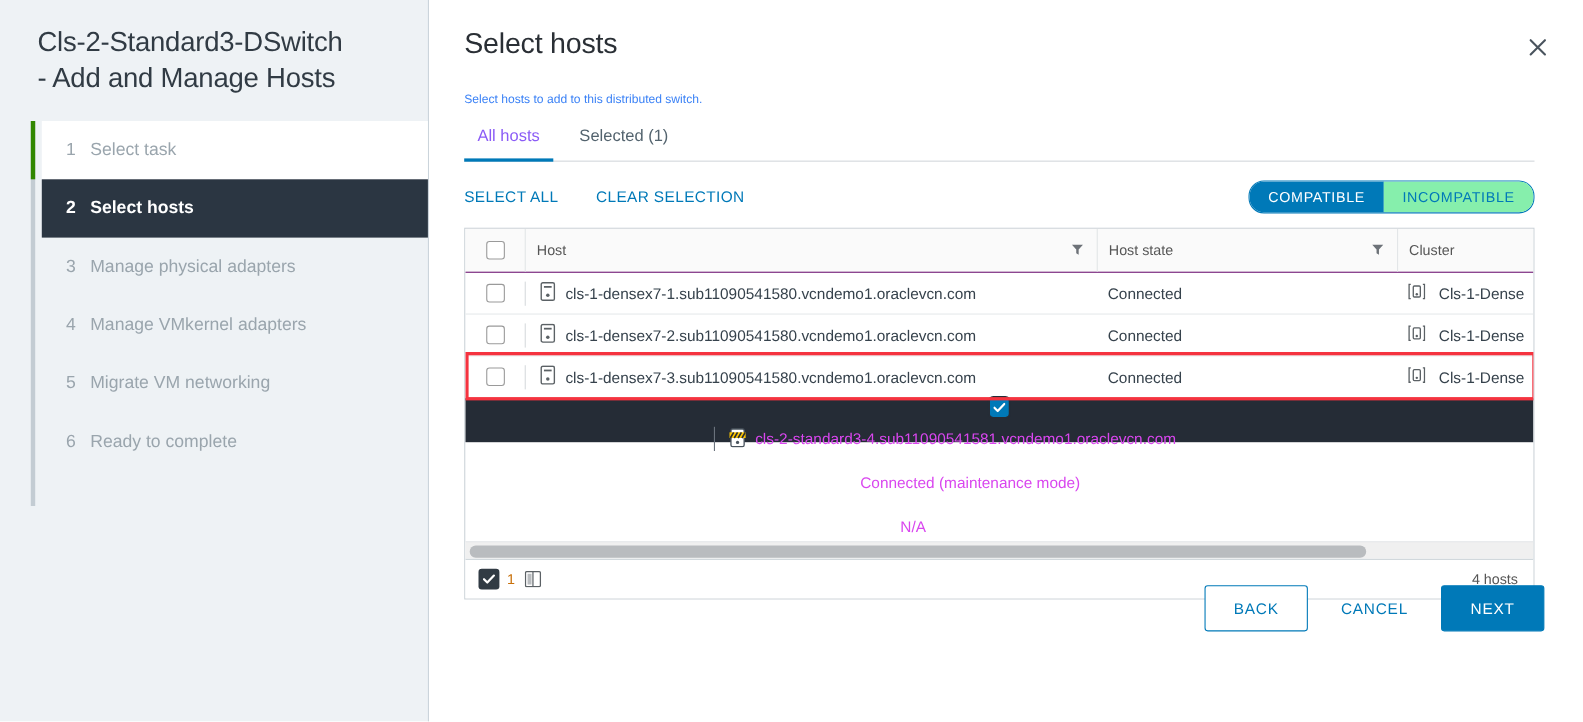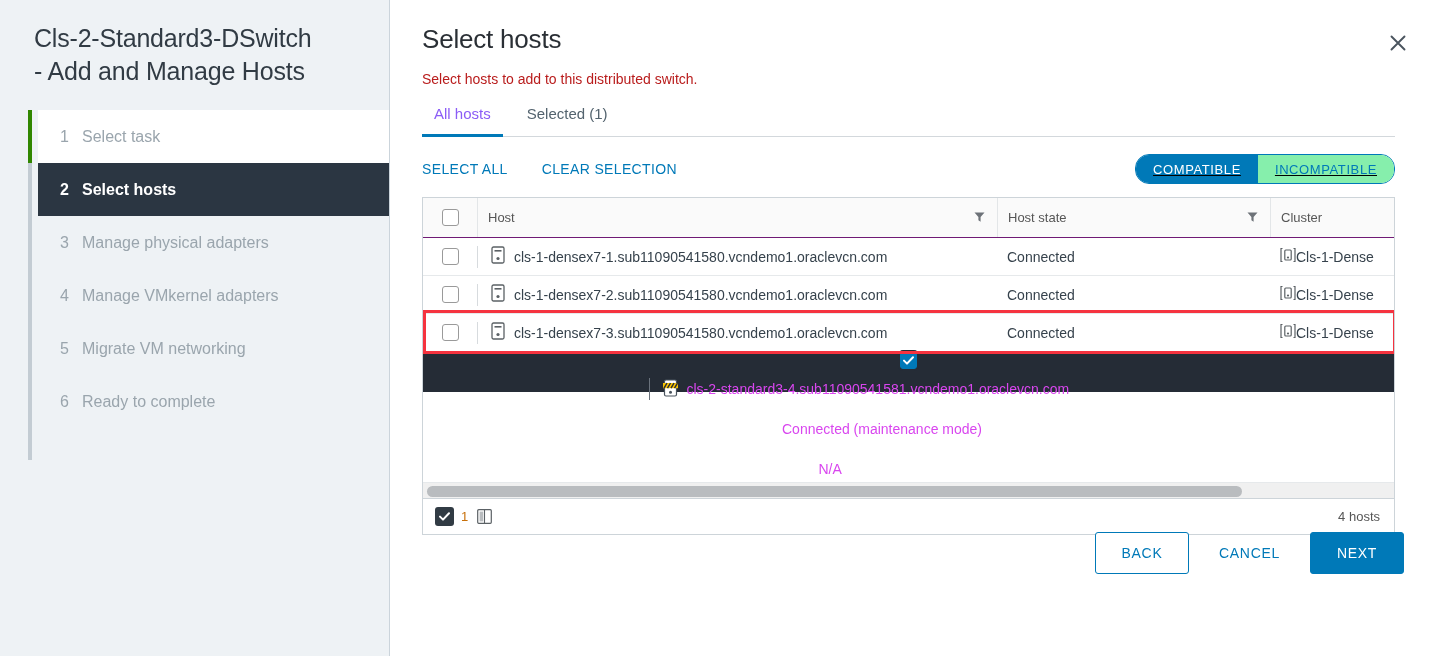--- a/index.html
+++ b/index.html
@@ -94,23 +94,23 @@
   #close-btn svg { display: block; }
 
   #page-title {
     font-size: 26px;
     color: #2a2f35;
     font-weight: 400;
     padding-top: 24px;
     letter-spacing: -0.2px;
   }
   #page-subtitle {
-    font-size: 14px;
-    color: #b91c1c;
-    margin-top: 16px;
+    font-size: 11px;
+    color: #3b82f6;
+    margin-top: 30px;
   }
 
   
   #tabs {
     margin-top: 17px;
     display: flex;
     gap: 12px;
     border-bottom: 1px solid #d3d8dc;
     height: 33px;
     width: 973px;
@@ -143,21 +143,20 @@
     cursor: pointer;
     margin-right: 34px;
   }
   #toggle-group {
     margin-left: auto;
     display: flex;
     height: 30px;
     border: 1px solid #0079b8;
     border-radius: 14px;
     overflow: hidden;
-    text-decoration: underline;
   }
   .toggle-btn {
     font-size: 13px;
     letter-spacing: 0.6px;
     padding: 0 17px;
     display: flex;
     align-items: center;
     cursor: pointer;
     color: #0079b8;
     background: #86efac;
@@ -211,21 +210,21 @@
   .row.selected {
     background: #252c36;
     color: #d946ef;
     height: 40px;
     border-bottom: none;
     flex-direction: column;
   }
   .host-cell-inner { display: flex; align-items: center; gap: 9px; }
   .sep-bar { width:1px; height: 22px; background: #d7dbde; margin-right: 4px;}
   .row.selected .sep-bar { background: #6a727c; }
-  .cluster-cell-inner { display: flex; align-items: center; gap: 0; white-space: nowrap; }
+  .cluster-cell-inner { display: flex; align-items: center; gap: 12px; white-space: nowrap; }
 
   
   .cbox {
     width: 17px; height: 17px;
     border: 1px solid #9a9a9a;
     border-radius: 3px;
     background: #ffffff;
     cursor: pointer;
   }
   .cbox.checked {

